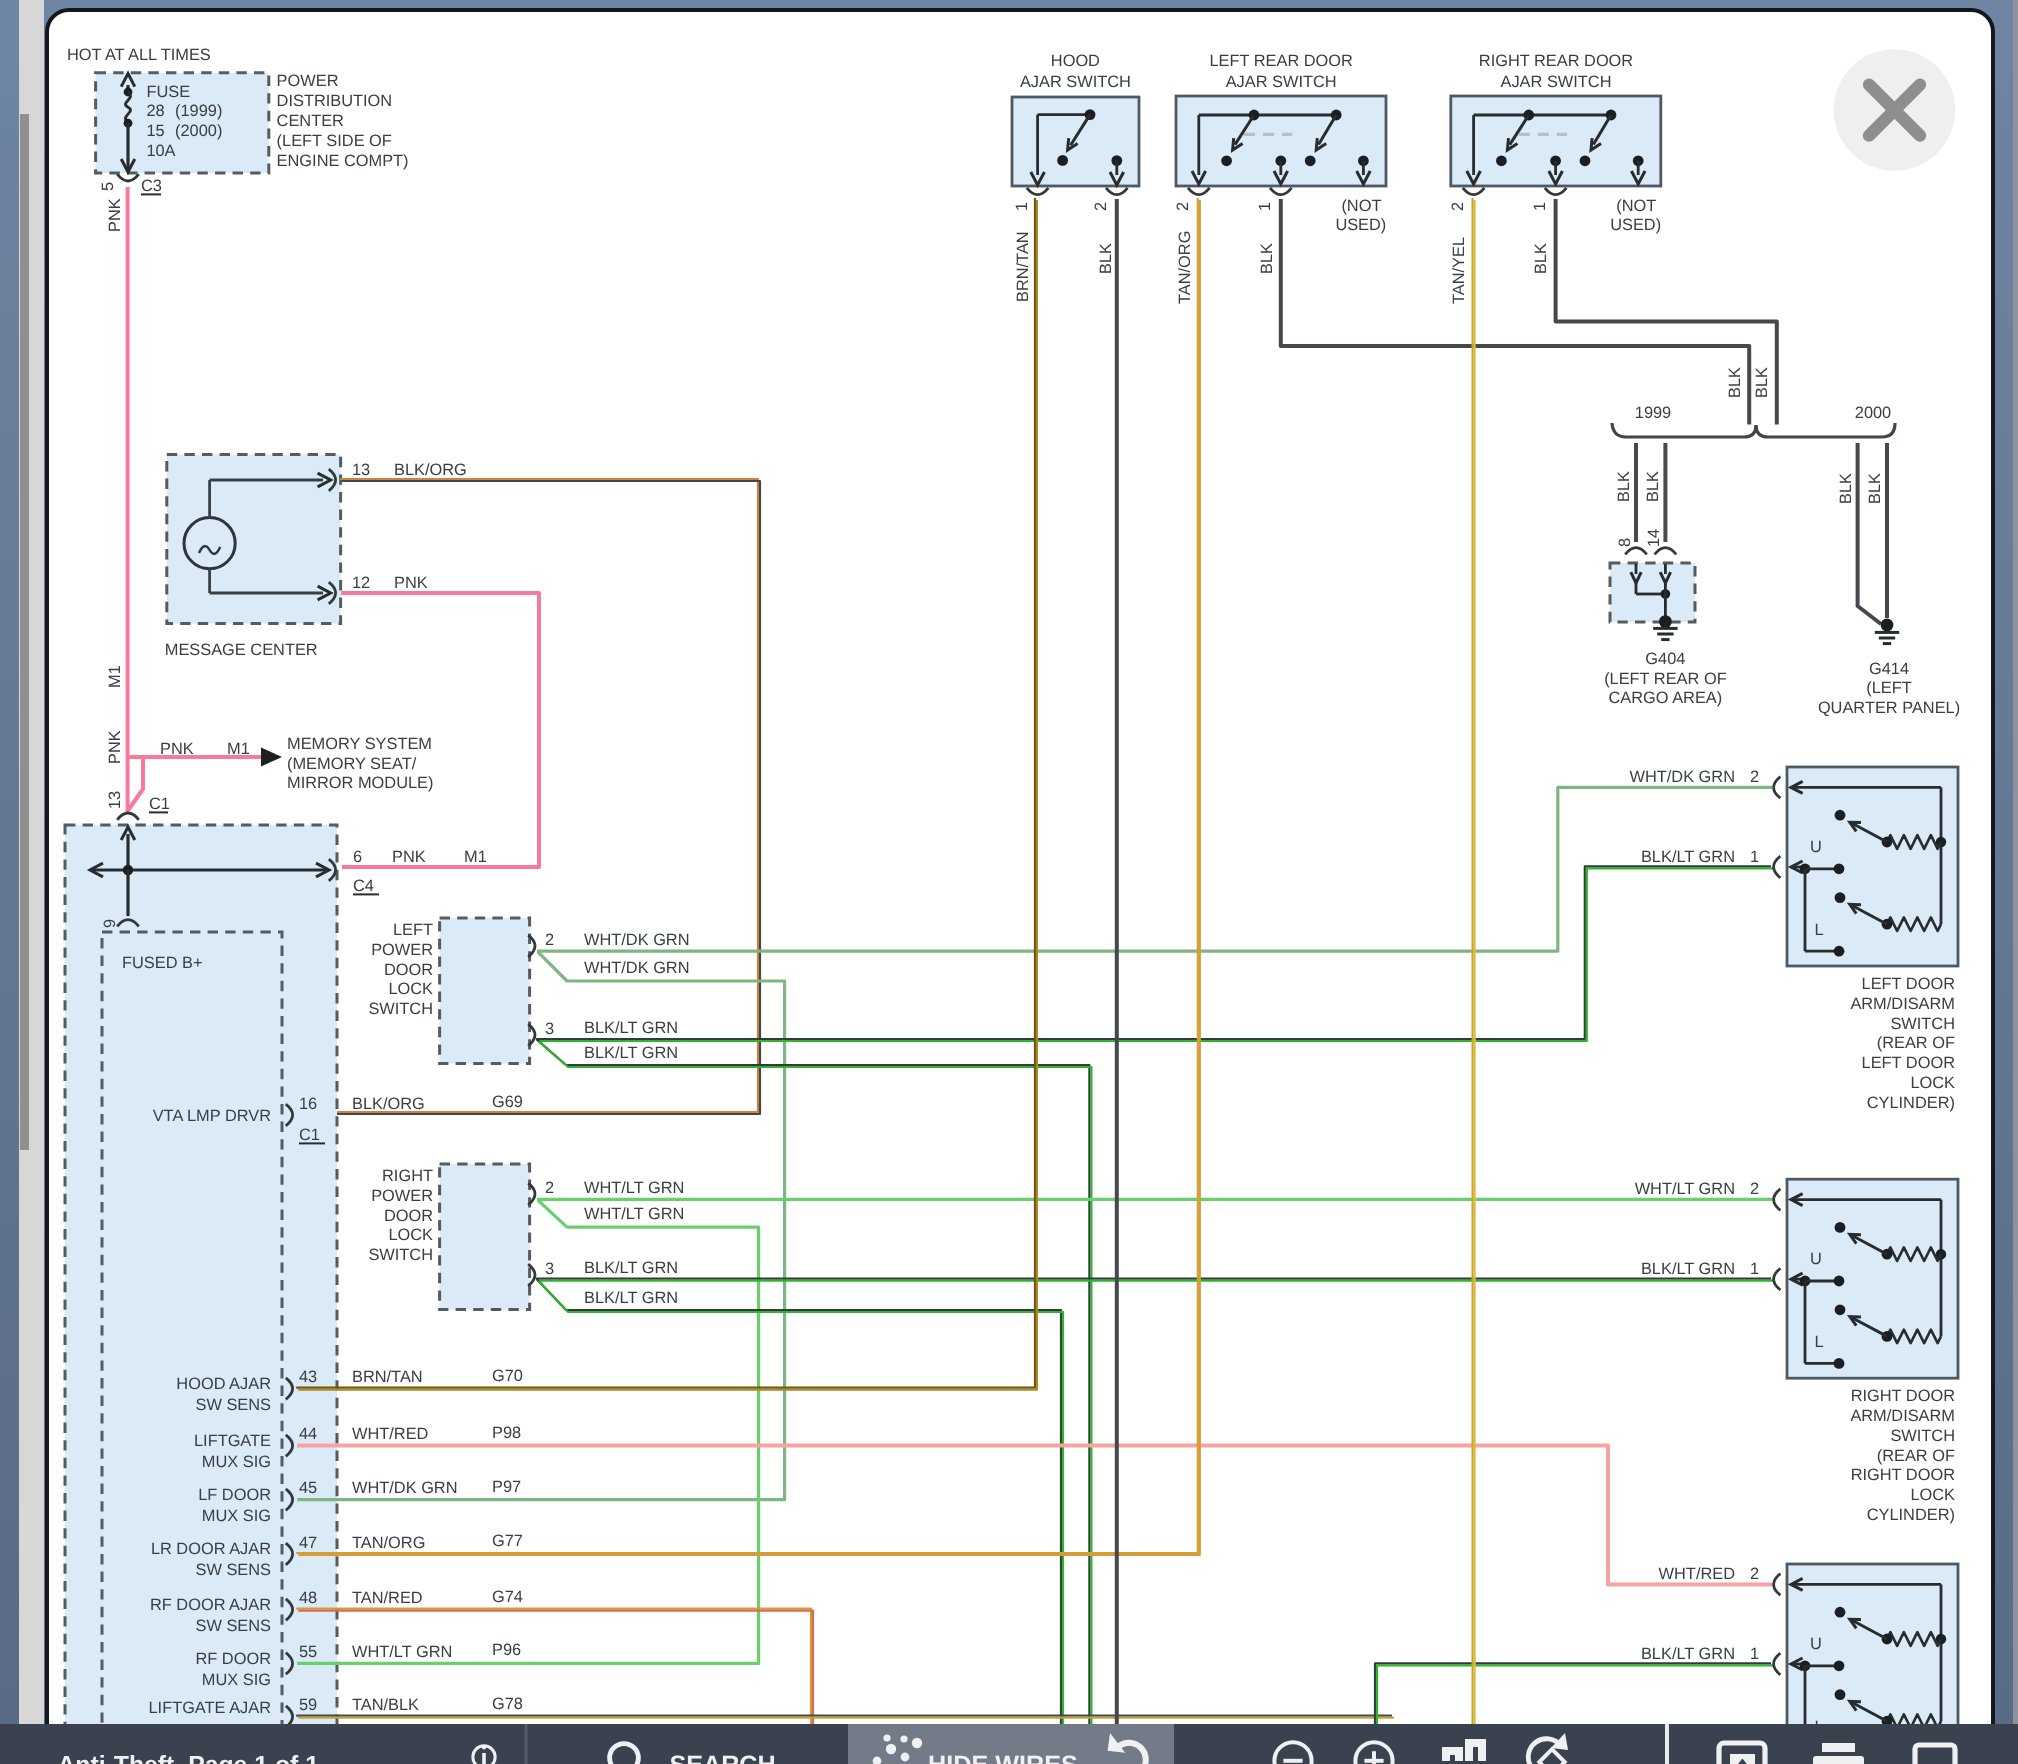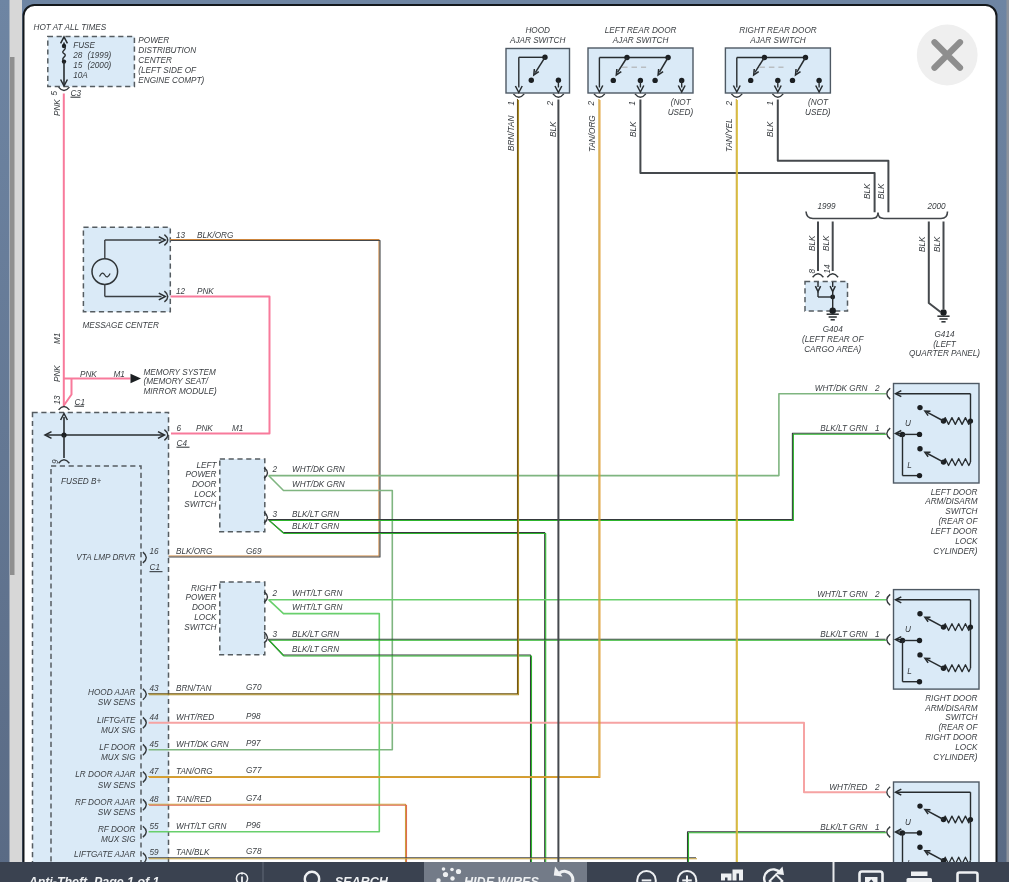--- a/index.html
+++ b/index.html
@@ -1,15 +1,15 @@
 <!DOCTYPE html>
 <html><head><meta charset="utf-8">
 <style>
 html,body{margin:0;padding:0;background:#5b6d87;}
-#wrap{position:relative;width:1009px;height:882px;overflow:hidden;font-style:italic;}
+#wrap{position:relative;width:1009px;height:882px;overflow:hidden;}
 svg{display:block;}
 </style></head>
 <body>
 <div id="wrap">
     <svg width="1009" height="882" viewBox="0 0 1009 882" font-family="Liberation Sans, sans-serif">
       <defs>
         <linearGradient id="bgg" x1="0" y1="0" x2="0" y2="1">
           <stop offset="0" stop-color="#6e85a3"></stop>
           <stop offset="1" stop-color="#596a84"></stop>
         </linearGradient>

